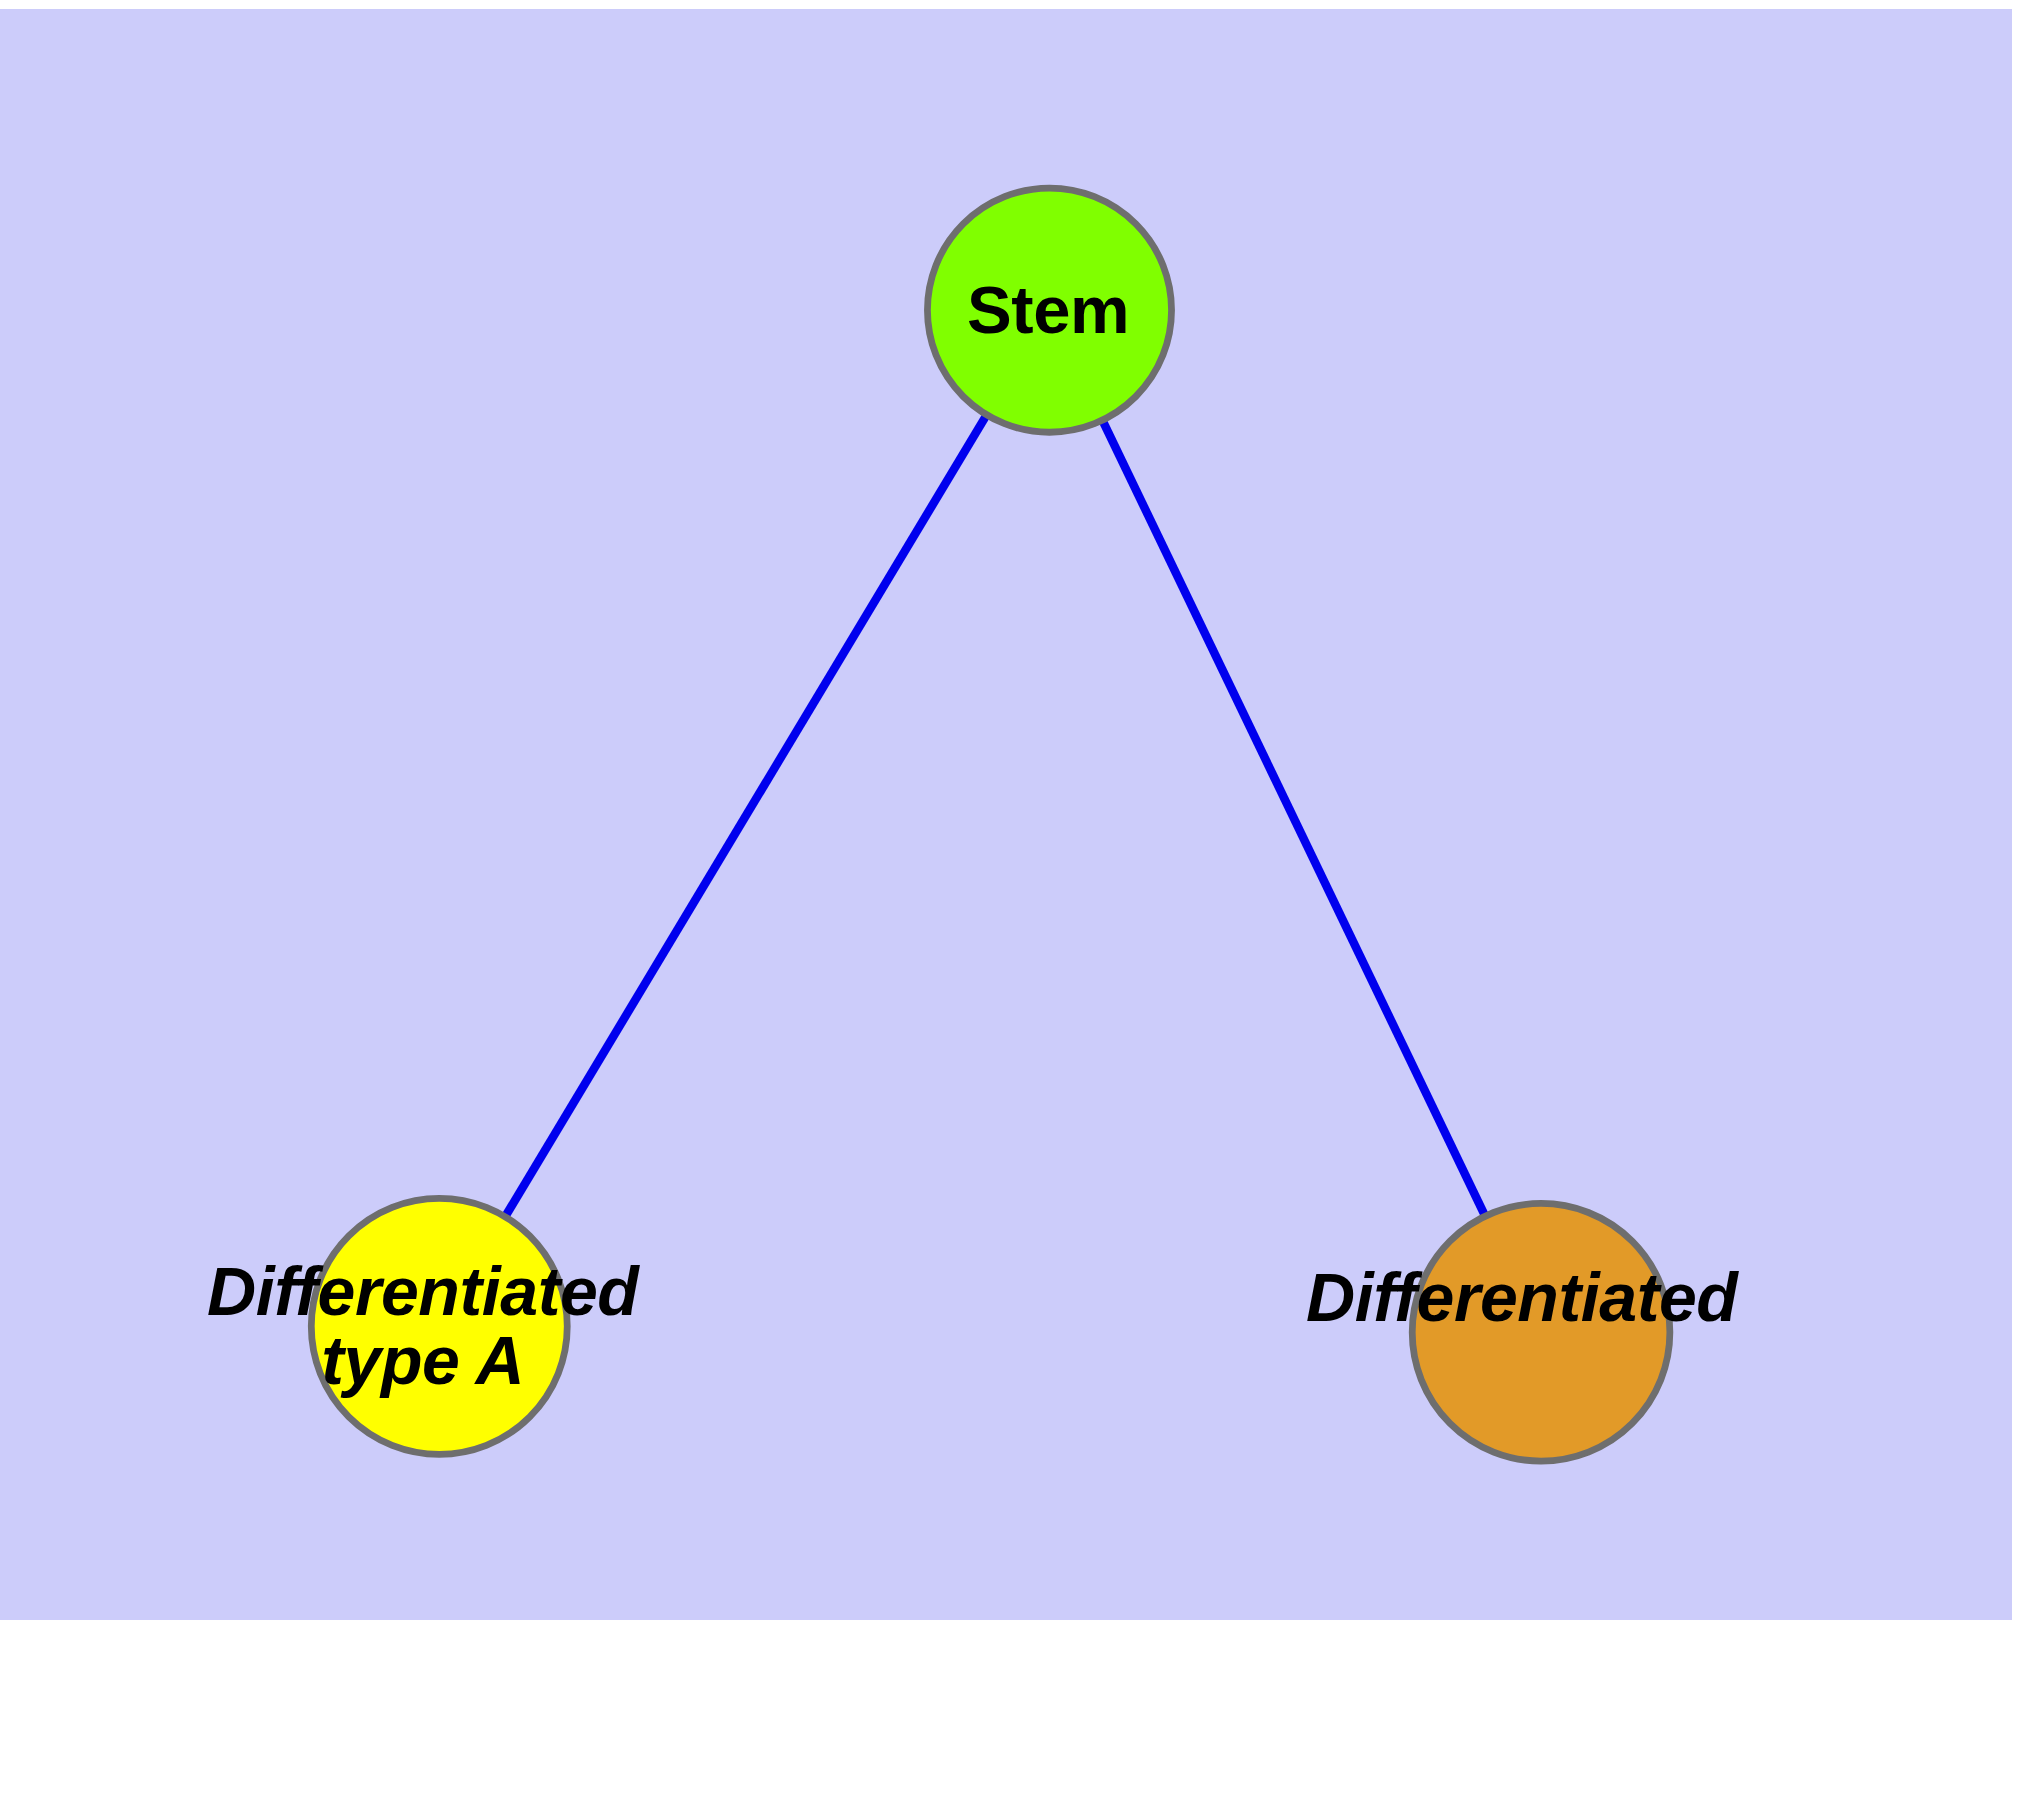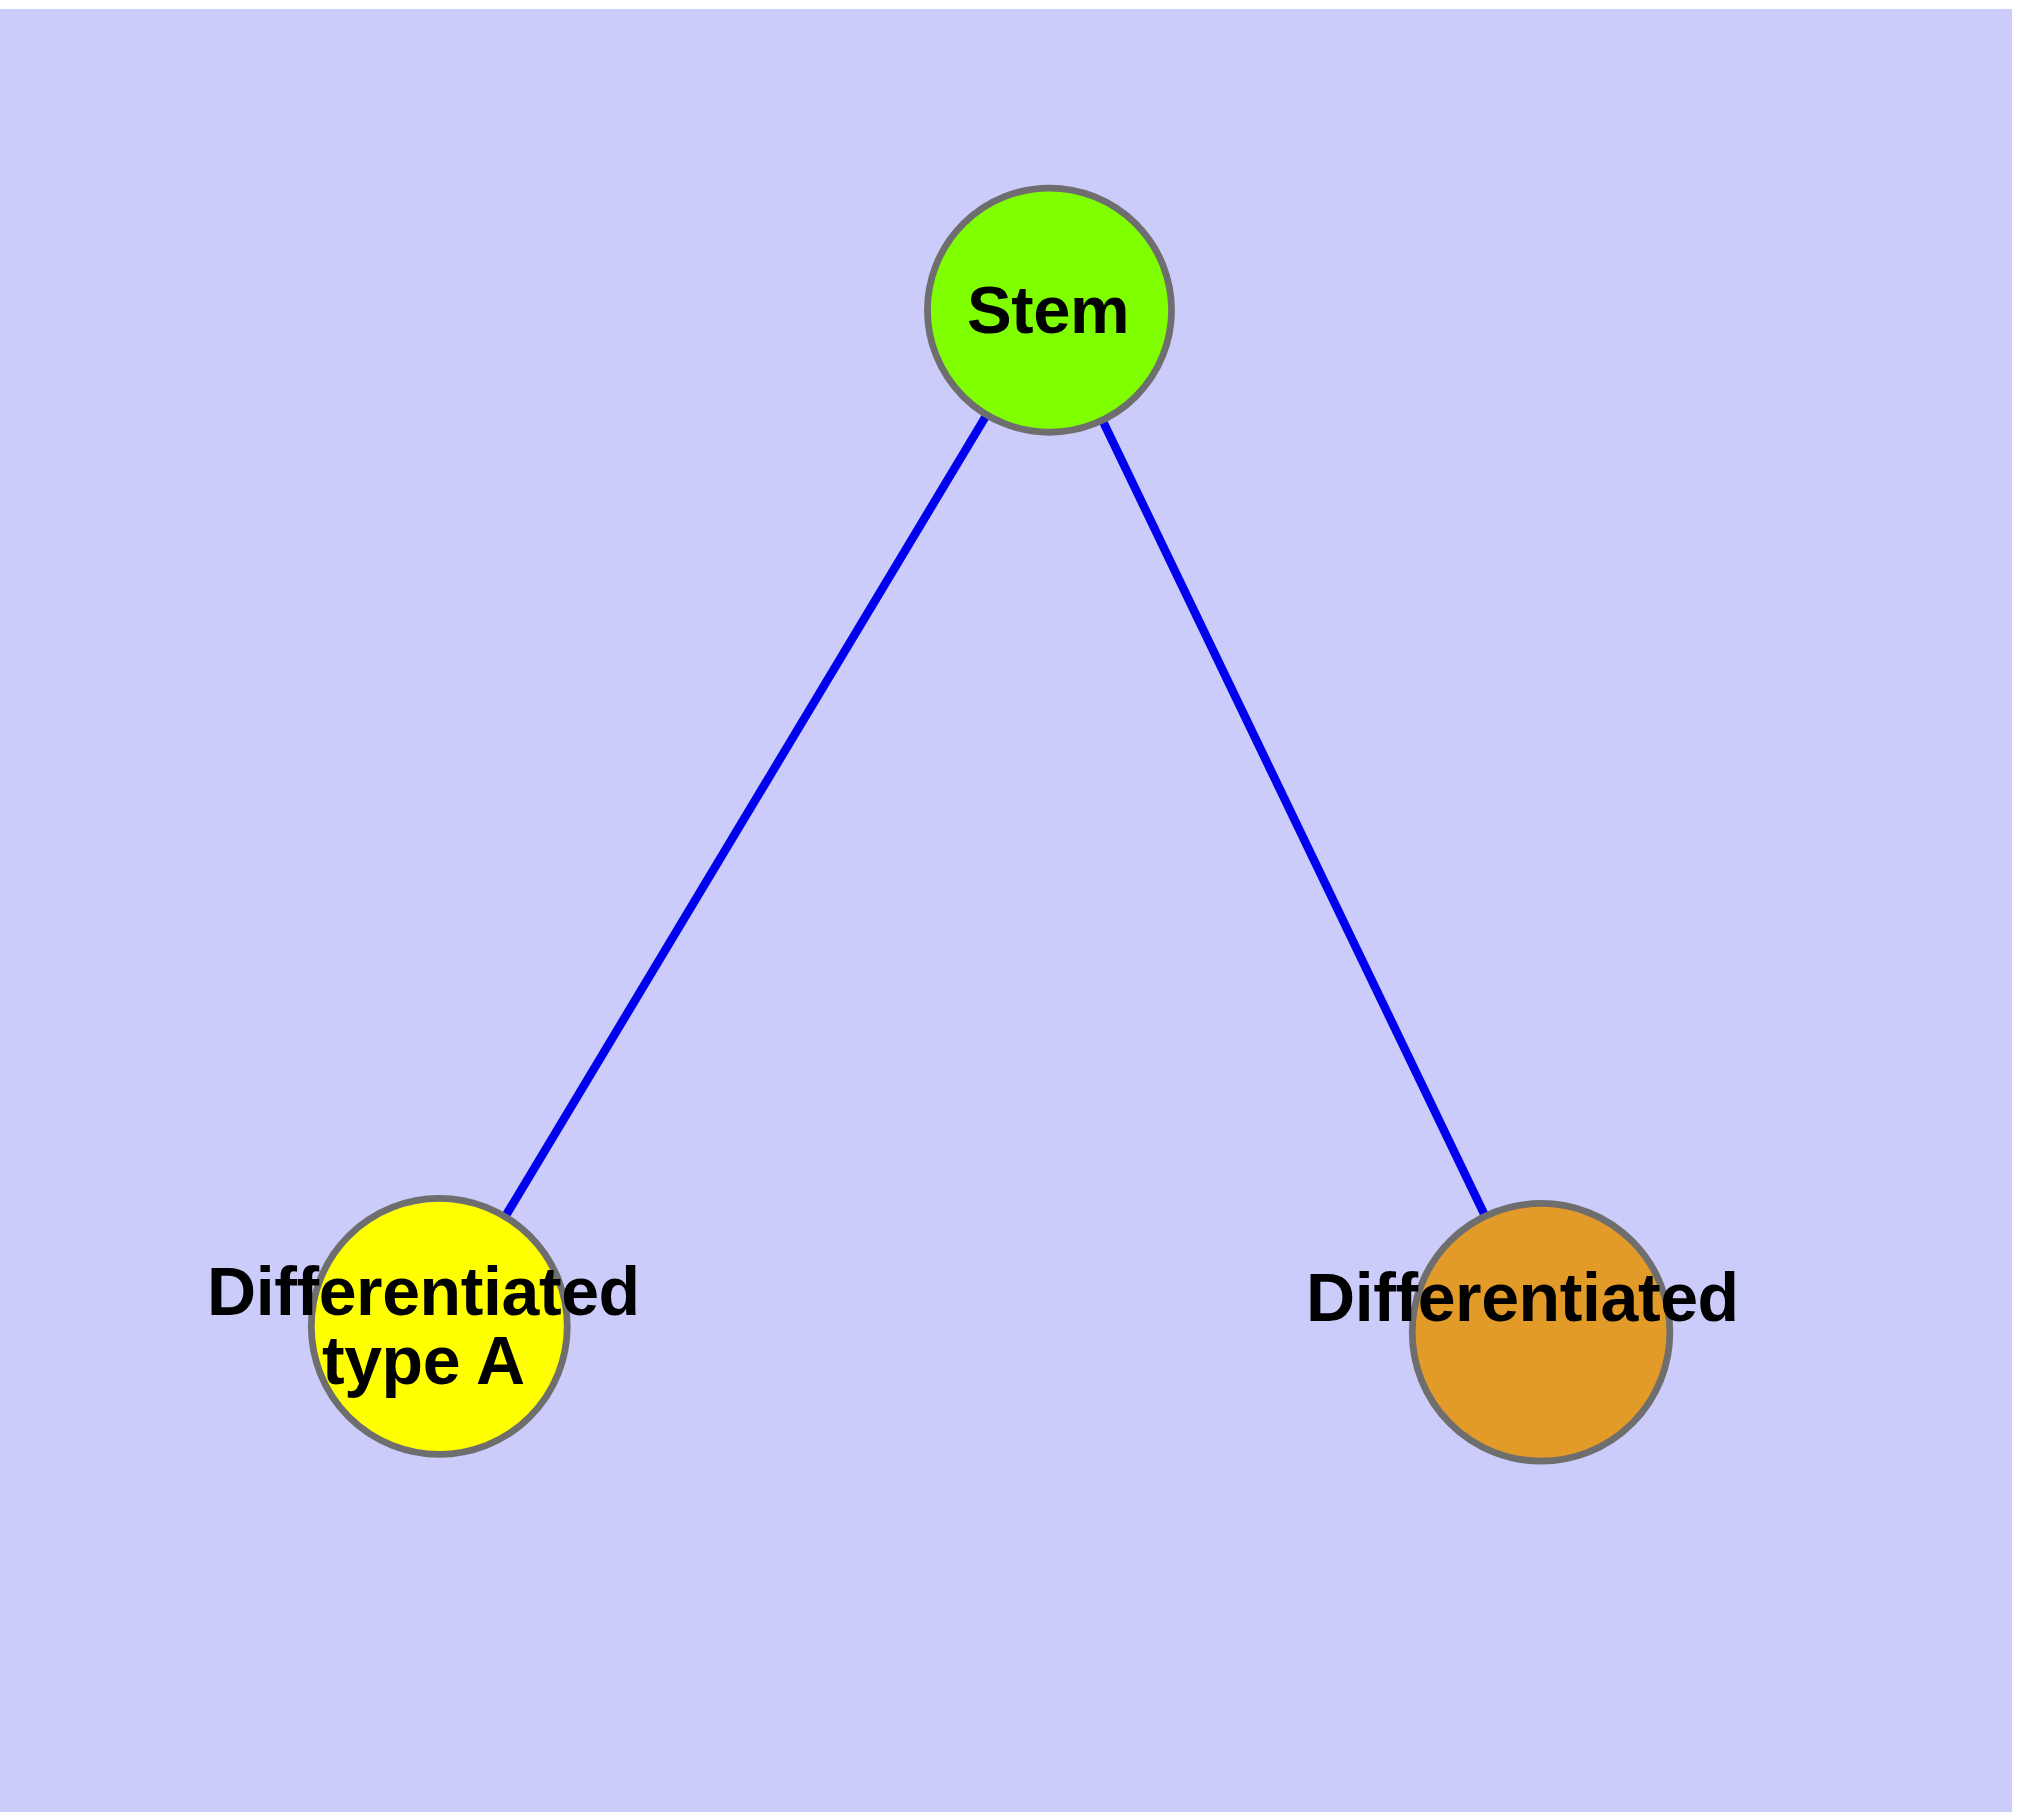--- a/index.html
+++ b/index.html
@@ -38,26 +38,27 @@
     line-height: 1.02;
     white-space: pre;
     letter-spacing: -0.4px;
     pointer-events: none;
   }
   .label-stem {
     font-size: 67px;
   }
   .label-branch {
     font-size: 68px;
+    font-style: italic;
   }
 </style>
 </head>
 <body>
 
-<div id="canvas" style="width: 2021px; height: 1812px;">
+<div id="canvas" style="width: 2021px; height: 1620px;">
 
   <div id="plot-bg"></div>
 
   <svg id="graph-svg" viewBox="0 0 2384 2138">
     <g id="edge-layer">
       <line id="edge-0" x1="1238" y1="366" x2="518" y2="1565" stroke="#0000ee" stroke-width="10" stroke-linecap="butt"></line>
       <line id="edge-1" x1="1238" y1="366" x2="1818" y2="1572" stroke="#0000ee" stroke-width="10" stroke-linecap="butt"></line>
     </g>
     <g id="node-layer">
       <circle id="node-0" cx="1238" cy="366" r="144" fill="#80ff00" stroke="#6e6e6e" stroke-width="8"></circle>

